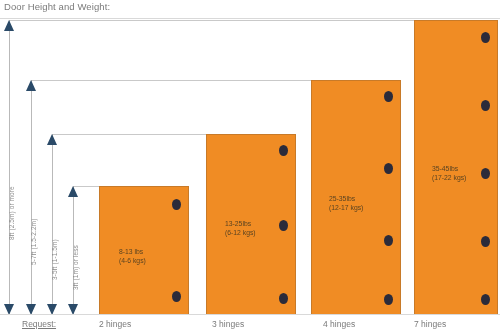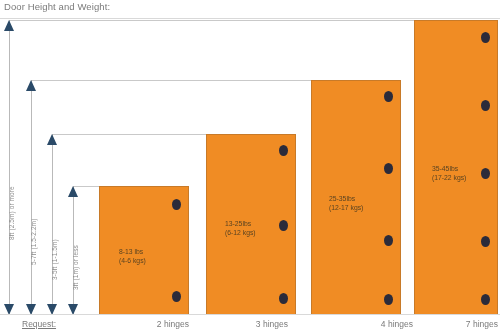--- a/index.html
+++ b/index.html
@@ -68,21 +68,21 @@
   .bar-label{
     position:absolute;
     font-size:6.8px;line-height:9px;
     color:#5a4321;
     white-space:nowrap;
   }
 
   .xlabel{
     position:absolute;top:319px;
     font-size:8.5px;color:#7a7a7a;
-    text-align:right;white-space:nowrap;
+    text-align:left;white-space:nowrap;
   }
   .xlabel.request{text-align:left;text-decoration:underline;}
 </style>
 </head>
 <body>
 
 <div id="chart-root">
 
   <div class="title">Door Height and Weight:</div>
   <div class="title-rule"></div>
@@ -157,17 +157,17 @@
     <div class="bar-label" style="left:17px;top:143px;">
       <span>35-45lbs</span><br>
       <span>(17-22 kgs)</span>
     </div>
   </div>
 
   <div class="baseline"></div>
 
   <div class="xlabel request" style="left:22px;width:90px;">Request:</div>
   <div class="xlabel" style="left:99px;width:90px;">2 hinges</div>
-  <div class="xlabel" style="left:198px;width:90px;">3 hinges</div>
+  <div class="xlabel" style="left:212px;width:90px;">3 hinges</div>
   <div class="xlabel" style="left:323px;width:90px;">4 hinges</div>
   <div class="xlabel" style="left:414px;width:84px;">7 hinges</div>
 
 </div>
 
 </body></html>

